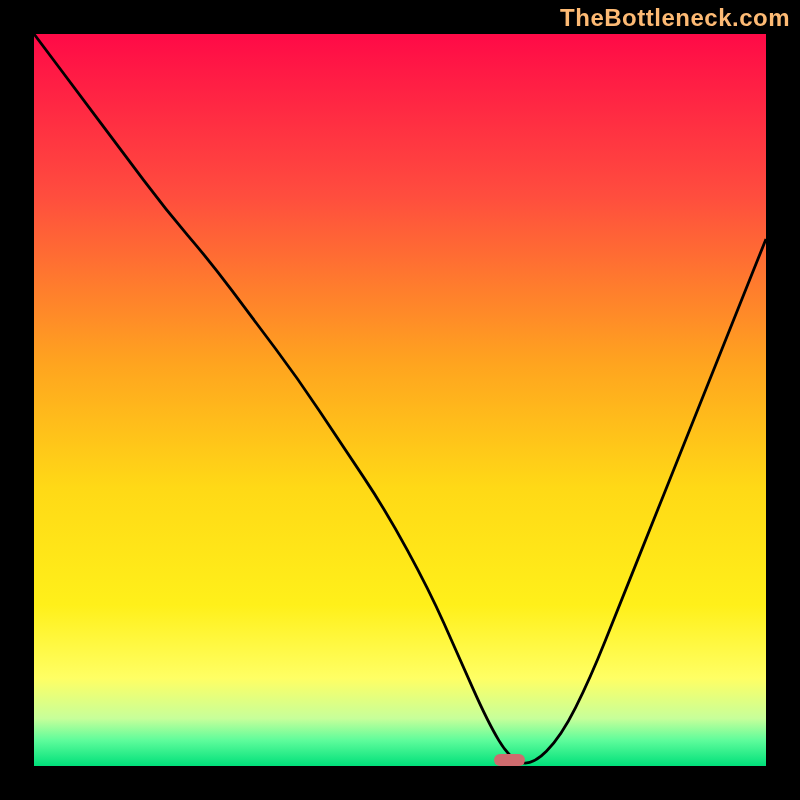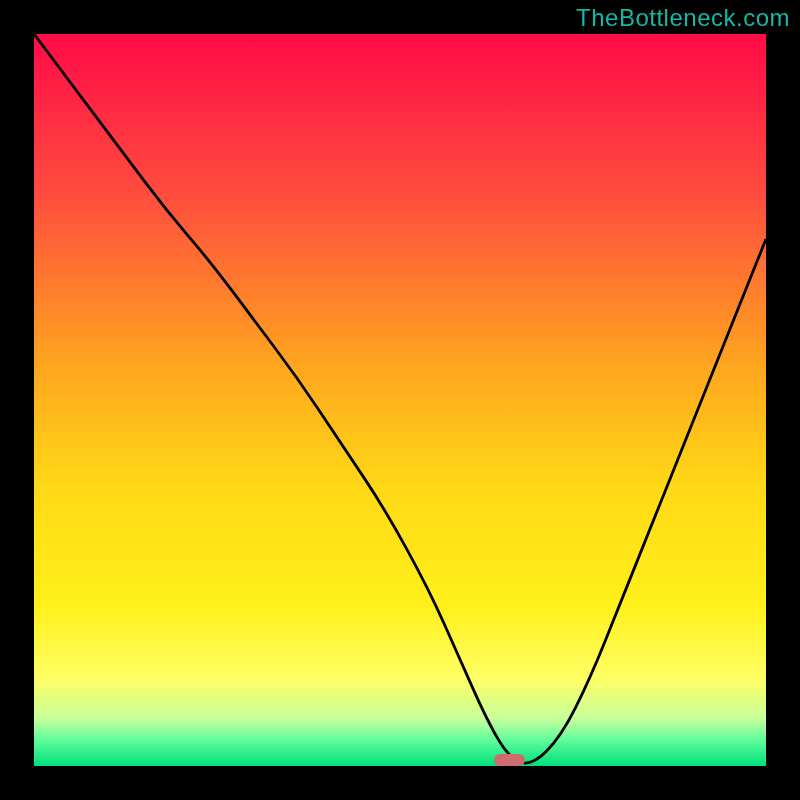--- a/index.html
+++ b/index.html
@@ -45,22 +45,22 @@
     position: absolute;
     background: #cf6b6e;
     border-radius: 6px;
   }
   .watermark {
     position: absolute;
     top: 4px;
     right: 10px;
     font-family: Arial, Helvetica, sans-serif;
     font-size: 24px;
-    font-weight: normal;
-    color: #14b8a6;
+    font-weight: bold;
+    color: #fdba74;
     letter-spacing: 0.5px;
   }
 </style>
 </head>
 <body>
 
 <div class="frame">
   <div class="watermark">TheBottleneck.com</div>
 
   <div class="plot">

